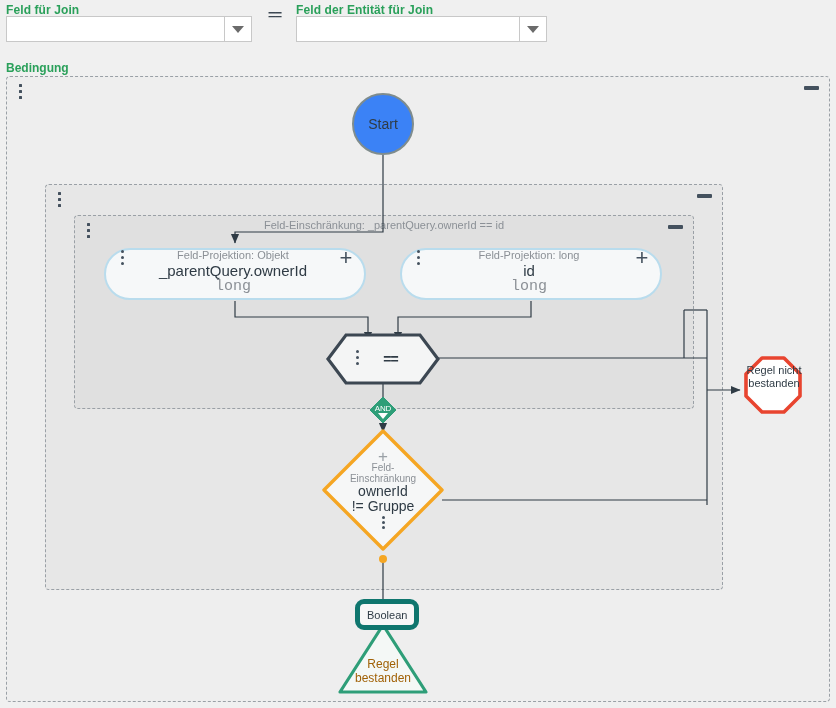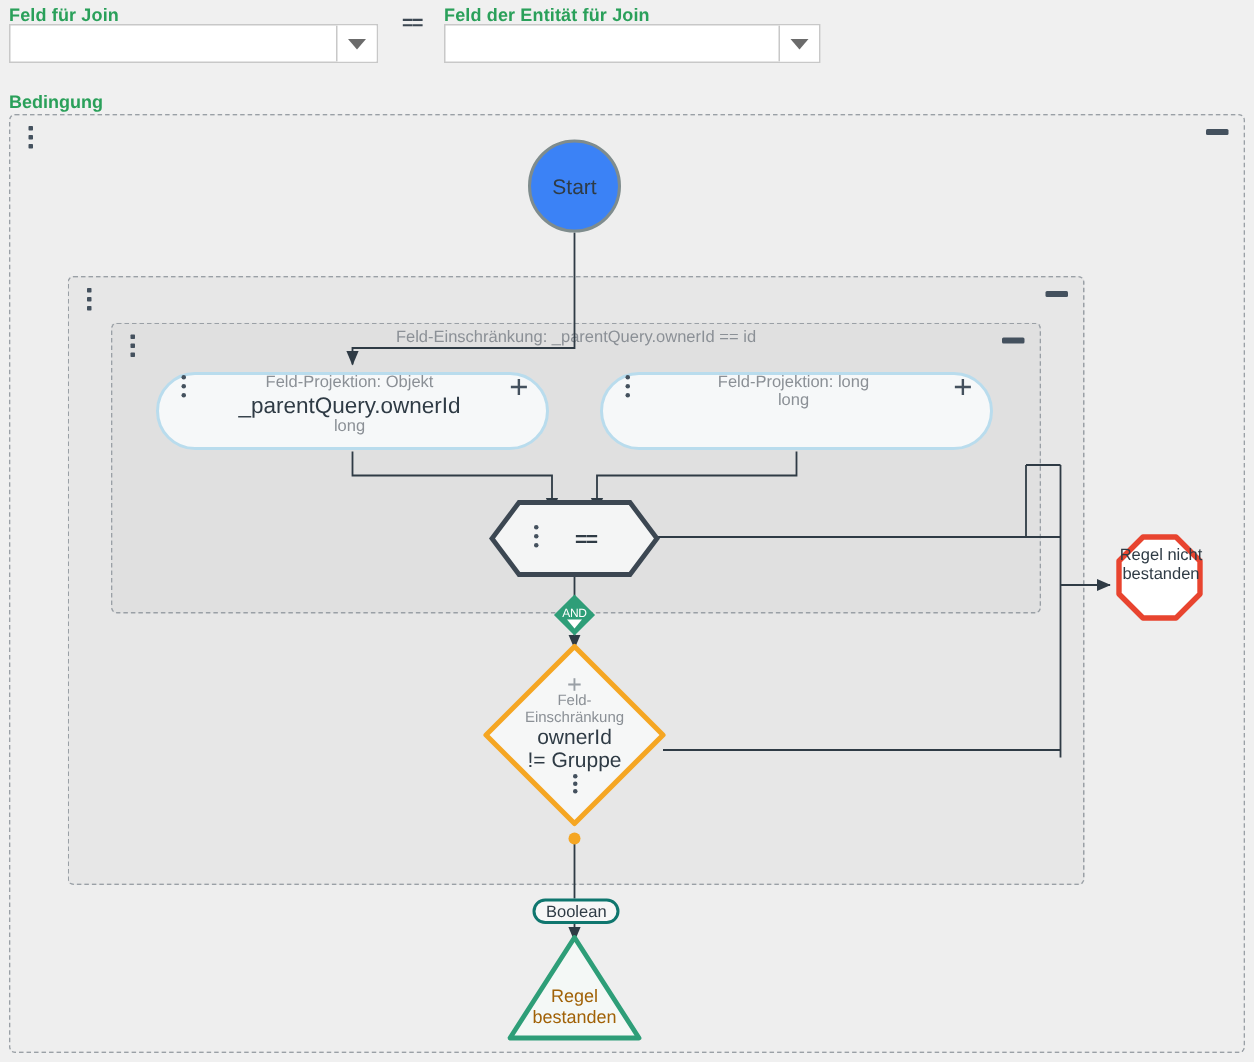--- a/index.html
+++ b/index.html
@@ -140,21 +140,21 @@
     border: 2px solid #b9dced;
     background: #f6f8f9;
     display: flex; 
     padding: 0 8px;
   }
   .proj-box .dots3 { width: 16px; display: flex; flex-direction: column; align-items: center; gap: 3px; }
   .proj-box .dots3 b { display:block; width: 3px; height: 3px; background: #44515e; border-radius: 50%; }
   .proj-box .proj-mid { flex: 1 1 auto; text-align: center; line-height: 1.05; }
   .proj-type { font-size: 11px; color: #8b9096; display:block; }
   .proj-name { font-size: 15px; color: #2f3b45; display:block; margin: 1px 0 1px; }
-  .proj-sub  { font-size: 11px; color: #8b9096; display:block; }
+  .proj-sub  { font-size: 15px; color: #8b9096; display:block;font-family:Liberation Mono, monospace; }
   .proj-plus {
     width: 20px; text-align: center; font-size: 22px; color: #44515e;
     line-height: 16px; font-weight: 300;
   }
 
   .hex-wrap { width: 80px; height: 48px; }
   .hex-label {
     position: absolute; inset: 0;
     display: flex; align-items: center; justify-content: center;
     font-size: 14px; font-weight: bold; color: #2f3b45;
@@ -178,22 +178,22 @@
     display: flex; flex-direction: column; align-items: center; justify-content: center;
     line-height: 1.05; pointer-events: none;
   }
   .od-plus { font-size: 17px; color: #9aa0a6; line-height: 12px; font-weight: 300; }
   .od-type { font-size: 10px; color: #8b9096; text-align: center; }
   .od-name { font-size: 14px; color: #2f3b45; text-align:center; }
   .od-dots { display:flex; flex-direction: column; gap:2px; margin-top: 2px; }
   .od-dots b { display:block; width:3px; height:3px; background:#44515e; border-radius:50%; }
 
   .pill {
-    height: 17px;
-    border: 2px solid #0f766e;
+    height: 31px;
+    border: 5px solid #0f766e;
     border-radius: 9px;
     background: #f7f7f7;
     display: flex; align-items: center; justify-content: center;
     padding: 0 7px;
     font-size: 11px; color: #2f3b45;
   }
 
   .tri-pass { width: 88px; height: 72px; }
   .tri-text {
     position: absolute;
@@ -336,20 +336,21 @@
     </div>
 
     <div class="node proj-box" style="left:400px; top:248px;">
       <div class="dots3">
           <b></b>
           <b></b>
           <b></b>
         </div>
       <div class="proj-mid">
         <span class="proj-type">Feld-Projektion: long</span>
+        <span class="proj-name">id</span>
         <span class="proj-sub">long</span>
       </div>
       <div class="proj-plus">+</div>
     </div>
 
     <div class="node hex-wrap" style="left:343px; top:335px; width:95px; height:48px;">
       <div class="hex-dots">
           <b></b>
           <b></b>
           <b></b>

